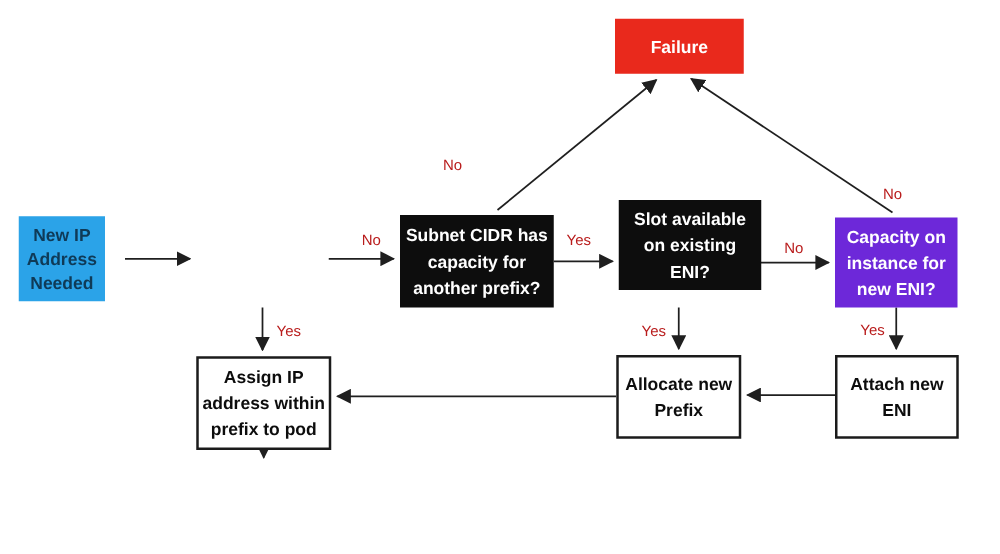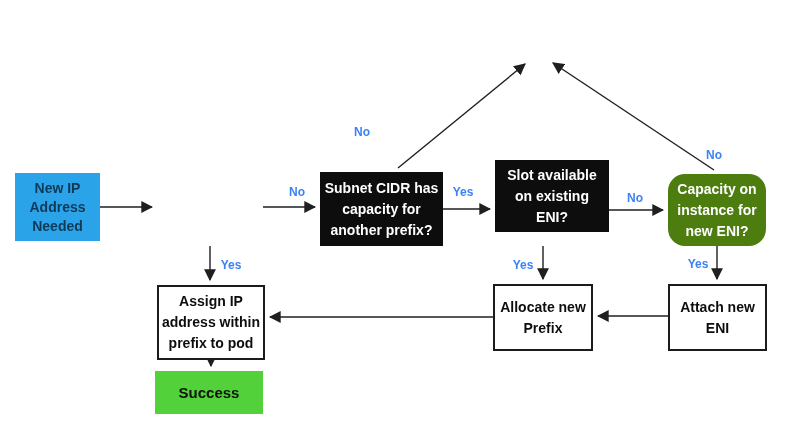--- a/index.html
+++ b/index.html
@@ -64,22 +64,22 @@
   }
   .process .node-label {
     color: #0d0d0d;
     font-size: 14px;
     line-height: 21px;
   }
   .edge-label {
     position: absolute;
     transform: translate(-50%, -50%);
     font-size: 12px;
-    color: #3b82f6;
-    font-weight: 700;
+    color: #b91c1c;
+    font-weight: 400;
     white-space: nowrap;
   }
 </style>
 </head>
 <body>
 
 <div class="stage">
 
   <svg class="edges-svg">
     <defs>
@@ -94,65 +94,65 @@
     <line class="edge" x1="398" y1="168" x2="525" y2="64" marker-end="url(#arrow)"></line>
     <line class="edge" x1="714" y1="170" x2="553" y2="63" marker-end="url(#arrow)"></line>
     <line class="edge" x1="210" y1="246" x2="210" y2="280" marker-end="url(#arrow)"></line>
     <line class="edge" x1="543" y1="246" x2="543" y2="279" marker-end="url(#arrow)"></line>
     <line class="edge" x1="717" y1="246" x2="717" y2="279" marker-end="url(#arrow)"></line>
     <line class="edge" x1="668" y1="316" x2="598" y2="316" marker-end="url(#arrow)"></line>
     <line class="edge" x1="493" y1="317" x2="270" y2="317" marker-end="url(#arrow)"></line>
     <line class="edge" x1="211" y1="350" x2="211" y2="366" marker-end="url(#arrow)"></line>
   </svg>
 
-  <div class="node start" style="left: 15px; top: 173px; width: 85px; height: 68px; background-color: rgb(43, 163, 232);">
+  <div class="node start" style="left: 15px; top: 173px; width: 69px; height: 68px; background-color: rgb(43, 163, 232);">
     <span class="node-label">New IP
 Address
 Needed</span>
   </div>
 
 
   <div class="node decision" style="left: 320px; top: 172px; width: 123px; height: 74px; background-color: rgb(13, 13, 13);">
     <span class="node-label">Subnet CIDR has
 capacity for
 another prefix?</span>
   </div>
 
   <div class="node decision" style="left: 495px; top: 160px; width: 114px; height: 72px; background-color: rgb(13, 13, 13);">
     <span class="node-label">Slot available
 on existing
 ENI?</span>
   </div>
 
-  <div class="node decision" style="left: 668px; top: 174px; width: 98px; height: 72px; background-color: #4d7c0f; border-radius: 17px;">
+  <div class="node decision" style="left: 668px; top: 174px; width: 98px; height: 72px; background-color: #6d28d9;">
     <span class="node-label">Capacity on
 instance for
 new ENI?</span>
   </div>
 
+  <div class="node terminal-failure" style="left: 492px; top: 15px; width: 103px; height: 44px; background-color: rgb(233, 41, 28);">
+    <span class="node-label">Failure</span>
+  </div>
 
   <div class="node process" style="left: 157px; top: 285px; width: 108px; height: 75px; background-color: rgb(255, 255, 255);">
     <span class="node-label">Assign IP
 address within
 prefix to pod</span>
   </div>
 
   <div class="node process" style="left: 493px; top: 284px; width: 100px; height: 67px; background-color: rgb(255, 255, 255); align-items: center;">
     <span class="node-label">Allocate new
 Prefix</span>
   </div>
 
   <div class="node process" style="left: 668px; top: 284px; width: 99px; height: 67px; background-color: rgb(255, 255, 255);">
     <span class="node-label">Attach new
 ENI</span>
   </div>
 
-  <div class="node terminal-success" style="left: 155px; top: 371px; width: 108px; height: 43px; background-color: rgb(82, 209, 58);">
-    <span class="node-label">Success</span>
-  </div>
 
   <span class="edge-label" style="left:297px;top:192px">No</span>
   <span class="edge-label" style="left:231px;top:265px">Yes</span>
   <span class="edge-label" style="left:362px;top:132px">No</span>
   <span class="edge-label" style="left:463px;top:192px">Yes</span>
   <span class="edge-label" style="left:635px;top:198px">No</span>
   <span class="edge-label" style="left:523px;top:265px">Yes</span>
   <span class="edge-label" style="left:714px;top:155px">No</span>
   <span class="edge-label" style="left:698px;top:264px">Yes</span>
 

